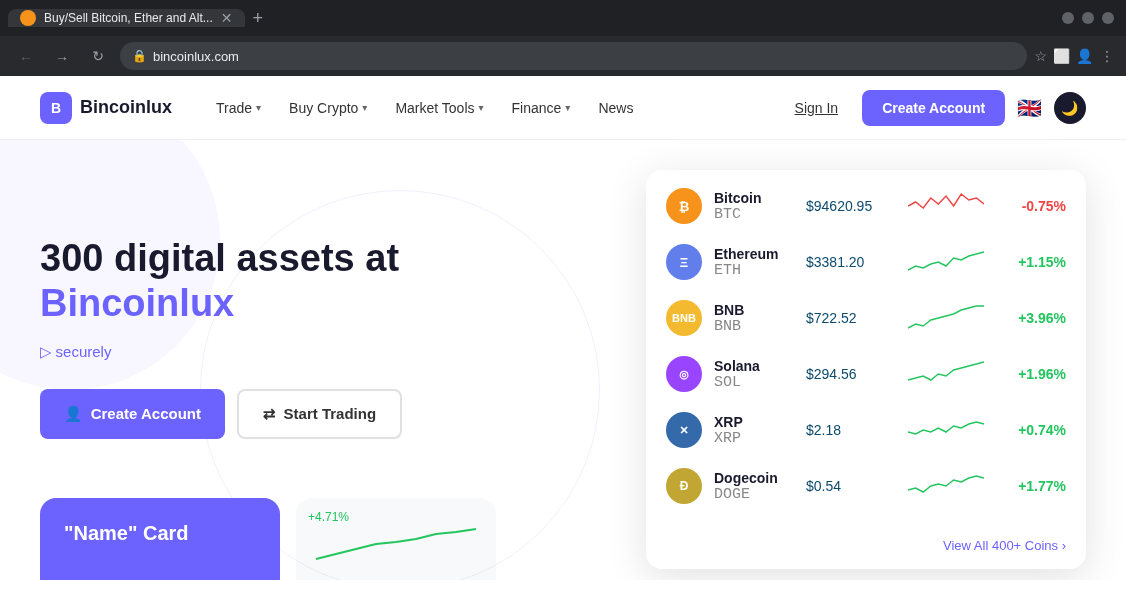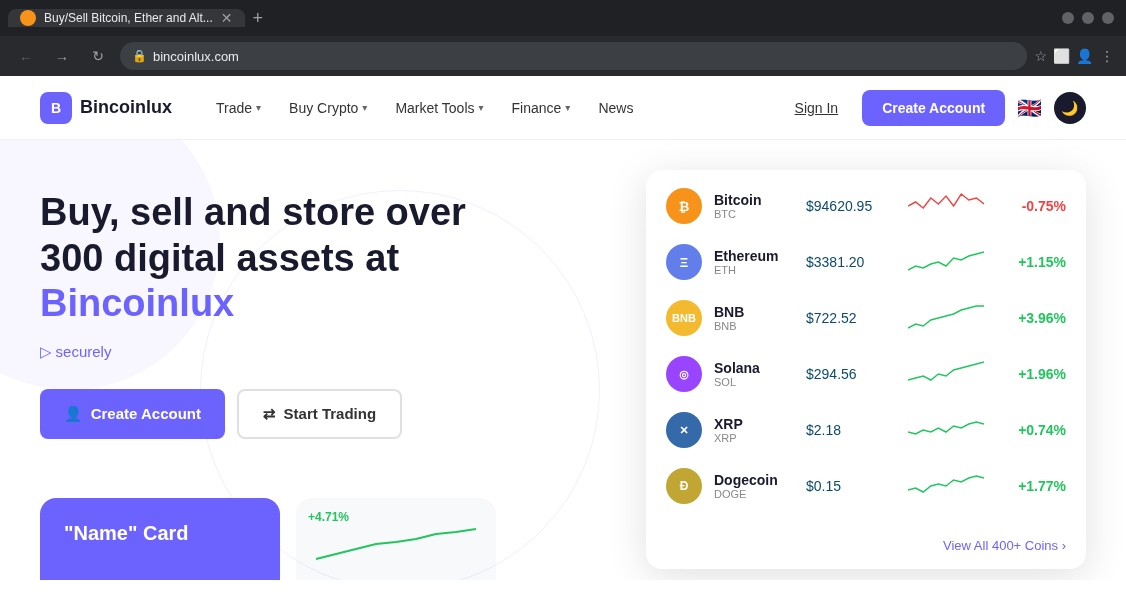--- a/index.html
+++ b/index.html
@@ -55,21 +55,21 @@
     .hero-buttons { display: flex; gap: 12px; }
     .create-btn { background: #6c63ff; color: white; border: none; border-radius: 8px; padding: 14px 24px; font-size: 15px; font-weight: 600; cursor: pointer; display: flex; align-items: center; gap: 8px; }
     .start-trading-btn { background: transparent; color: #333; border: 2px solid #e0e0e0; border-radius: 8px; padding: 14px 24px; font-size: 15px; font-weight: 600; cursor: pointer; display: flex; align-items: center; gap: 8px; }
 
     
     .crypto-card { position: absolute; right: 40px; top: 30px; background: white; border-radius: 16px; box-shadow: 0 8px 40px rgba(0,0,0,0.12); padding: 8px 0; width: 440px; z-index: 5; }
     .crypto-row { display: flex; align-items: center; padding: 10px 20px; gap: 12px; }
     .coin-circle { width: 36px; height: 36px; border-radius: 50%; display: flex; align-items: center; justify-content: center; flex-shrink: 0; font-size: 16px; }
     .coin-info { flex: 0 0 80px; }
     .coin-name { font-size: 14px; font-weight: 600; color: #1a1a2e; }
-    .coin-symbol { font-size: 11px; color: #888; }
+    .coin-symbol { font-size: 15px; color: #888; font-family: Liberation Mono, monospace; }
     .coin-price { flex: 0 0 90px; font-size: 14px; font-weight: 500; color: #0c4a6e; }
     .coin-chart { flex: 1; height: 36px; display: flex; align-items: center; }
     .coin-change { flex: 0 0 70px; text-align: right; font-size: 14px; font-weight: 600; }
     .positive { color: #22c55e; }
     .negative { color: #ef4444; }
     .view-all { text-align: right; padding: 8px 20px; font-size: 13px; color: #6c63ff; cursor: pointer; margin-top: 16px; }
 
     
     .bg-circle-1 { position: absolute; width: 300px; height: 300px; border-radius: 50%; background: rgba(108,99,255,0.05); top: -50px; left: -80px; z-index: 1; }
     .bg-circle-2 { position: absolute; width: 400px; height: 400px; border-radius: 50%; border: 1px solid rgba(108,99,255,0.1); top: 50px; left: 200px; z-index: 1; }
@@ -153,21 +153,21 @@
     </div>
   </nav>
 
   <div class="hero">
 
     <div class="bg-circle-1"></div>
     <div class="bg-circle-2"></div>
 
     <div class="hero-left">
       <h1 class="hero-title">
-        <span>Buy, sell and store over</span><br>
+        <br>
         <span>300 digital assets at</span><br>
         <span class="hero-title-brand">Bincoinlux</span>
       </h1>
       <div class="securely-link">
         <span>▷</span>
         <span>securely</span>
       </div>
       <div class="hero-buttons">
         <button class="create-btn">
           <span>👤</span>
@@ -256,37 +256,37 @@
         </div>
         <div class="coin-change positive">+0.74%</div>
       </div>
 
       <div class="crypto-row">
         <div class="coin-circle" style="background:#c2a633; color:white; font-size:12px; font-weight:bold;">Ð</div>
         <div class="coin-info">
           <div class="coin-name">Dogecoin</div>
           <div class="coin-symbol">DOGE</div>
         </div>
-        <div class="coin-price">$0.15</div>
+        <div class="coin-price">$0.54</div>
         <div class="coin-chart">
           <svg class="sparkline" viewBox="0 0 80 36" preserveAspectRatio="none">
             <polyline points="0,22 8,20 16,24 24,18 32,16 40,18 48,12 56,14 64,10 72,8 80,10" fill="none" stroke="#22c55e" stroke-width="1.5"></polyline>
           </svg>
         </div>
         <div class="coin-change positive">+1.77%</div>
       </div>
 
       <div class="view-all">View All 400+ Coins ›</div>
     </div>
 
     <div style="position:absolute; bottom:0; left:40px; right:40px; display:flex; gap:16px;">
       <div class="name-card" style="background:#6c63ff; border-radius:16px 16px 0 0; padding:24px; flex:0 0 240px; color:white;">
         <div class="name-card-title">"Name" Card</div>
       </div>
       <div class="chart-card" style="background:#f8f9fa; border-radius:16px 16px 0 0; flex:0 0 200px; padding:12px; overflow:hidden;">
-        <div style="font-size:12px; color:#22c55e; font-weight:700;">+4.71%</div>
+        <div style="font-size:12px; color:#22c55e; font-weight:400;">+4.71%</div>
         <svg viewBox="0 0 160 40" style="width:100%; height:40px;">
           <polyline points="0,35 20,30 40,25 60,20 80,18 100,15 120,10 140,8 160,5" fill="none" stroke="#22c55e" stroke-width="2"></polyline>
         </svg>
       </div>
     </div>
   </div>
 </div>
 
 </body></html>

